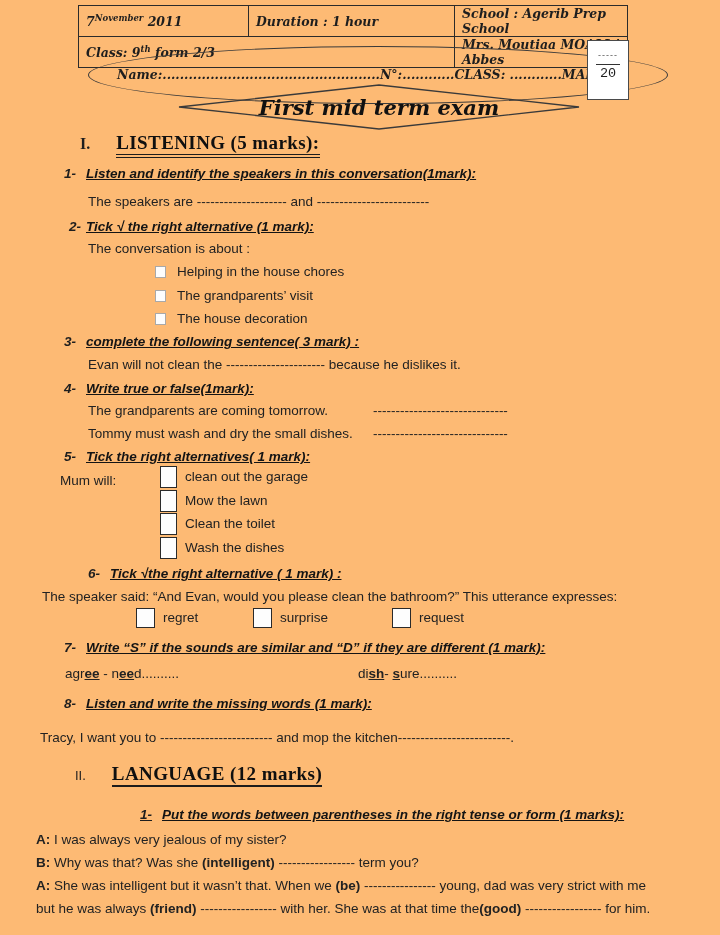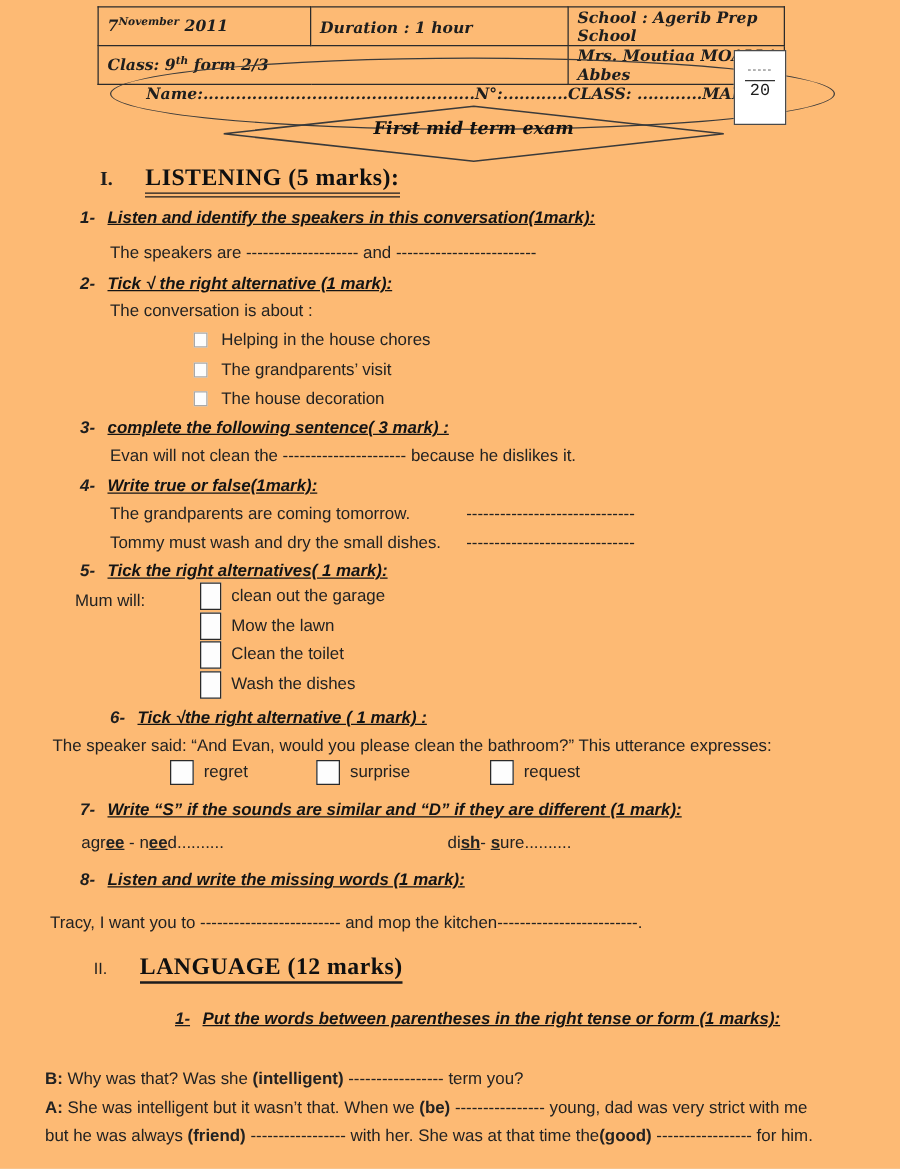--- a/index.html
+++ b/index.html
@@ -31,21 +31,21 @@
     position:absolute; left:587px; top:40px; width:40px; height:58px;
     background:#fff; border:1.2px solid #4a4a4a; z-index:3; text-align:center;
   }
   #markbox .dash{font-size:9px; color:#555; margin-top:9px; letter-spacing:1px;}
   #markbox .bar{width:24px; border-top:1.3px solid #333; margin:4px auto 1px auto;}
   #markbox .total{font-family:Liberation Mono, monospace; font-size:13.5px;}
   
   #diamond{position:absolute; left:178px; top:84px; width:402px; height:46px; z-index:2;}
   #diamond .dtxt{
     position:absolute; left:0; top:11px; width:100%; text-align:center;
-    font-family:"DejaVu Serif", serif; font-style:italic; font-weight:bold; font-size:14px; color:#111;
+    font-family:"DejaVu Serif", serif; font-style:italic; font-weight:bold; font-size:21px; color:#111;
   }
   
   .sec-num{font-family:"Liberation Serif", serif; font-weight:bold; font-size:16px;}
   .sec-num.small{font-family:"Liberation Sans", sans-serif; font-weight:normal; font-size:13px;}
   .sec-title{font-family:"Liberation Serif", serif; font-weight:bold; font-size:19px;
              letter-spacing:0.4px; color:#101010;}
   .ul-double{border-bottom:4px double #1c1c1c; padding-bottom:1px;}
   .ul-thick{border-bottom:2.5px solid #1c1c1c; padding-bottom:1px;}
   
   .qnum{font-weight:bold; font-style:italic; font-size:13.5px; display:inline-block; min-width:22px;}
@@ -100,21 +100,21 @@
 
   <div class="row" style="left:80px; top:131px;">
     <span class="sec-num" style="margin-right:26px;">I.</span><span class="sec-title ul-double">LISTENING (5 marks):</span>
   </div>
 
   <div class="row" style="left:64px; top:166px;">
     <span class="qnum">1-</span><span class="qhead">Listen and identify the speakers in this conversation(1mark):</span>
   </div>
   <div class="row btext" style="left:88px; top:194px;">The speakers are -------------------- and  -------------------------</div>
 
-  <div class="row" style="left:64px; top:219px;">
+  <div class="row" style="left:64px; top:219px;text-align:center;">
     <span class="qnum">2-</span><span class="qhead">Tick  √  the right alternative (1 mark):</span>
   </div>
   <div class="row btext" style="left:88px; top:241px;">The conversation is about :</div>
   <div class="row btext" style="left:155px; top:264px;">
     <span class="cb-small"></span><span class="opt">Helping in the house chores</span>
   </div>
   <div class="row btext" style="left:155px; top:288px;">
     <span class="cb-small"></span><span class="opt">The grandparents’ visit</span>
   </div>
   <div class="row btext" style="left:155px; top:311px;">
@@ -181,20 +181,23 @@
   <div class="row btext" style="left:40px; top:730px;">Tracy, I want you to ------------------------- and mop the kitchen-------------------------.</div>
 
   <div class="row" style="left:75px; top:762px;">
     <span class="sec-num small" style="margin-right:26px;">II.</span><span class="sec-title ul-thick">LANGUAGE (12 marks)</span>
   </div>
 
   <div class="row" style="left:140px; top:807px;">
     <span class="qnum" style="text-decoration:underline;">1-</span><span class="qhead">Put the words between parentheses in the right tense or form (1 marks):</span>
   </div>
 
+  <div class="row btext" style="left:36px; top:832px;">
+    <span class="b">A:</span><span> I was always very jealous of my sister?</span>
+  </div>
   <div class="row btext" style="left:36px; top:855px;">
     <span class="b">B:</span><span> Why was that? Was  she </span><span class="b">(intelligent)</span><span> ----------------- term you?</span>
   </div>
   <div class="row btext" style="left:36px; top:878px;">
     <span class="b">A:</span><span> She was intelligent but it wasn’t that. When we </span><span class="b">(be)</span><span> ---------------- young, dad was very strict with me</span>
   </div>
   <div class="row btext" style="left:36px; top:901px;">
     <span>but he was always </span><span class="b">(friend)</span><span> ----------------- with her. She was at that time the</span><span class="b">(good)</span><span> ----------------- for him.</span>
   </div>
 

